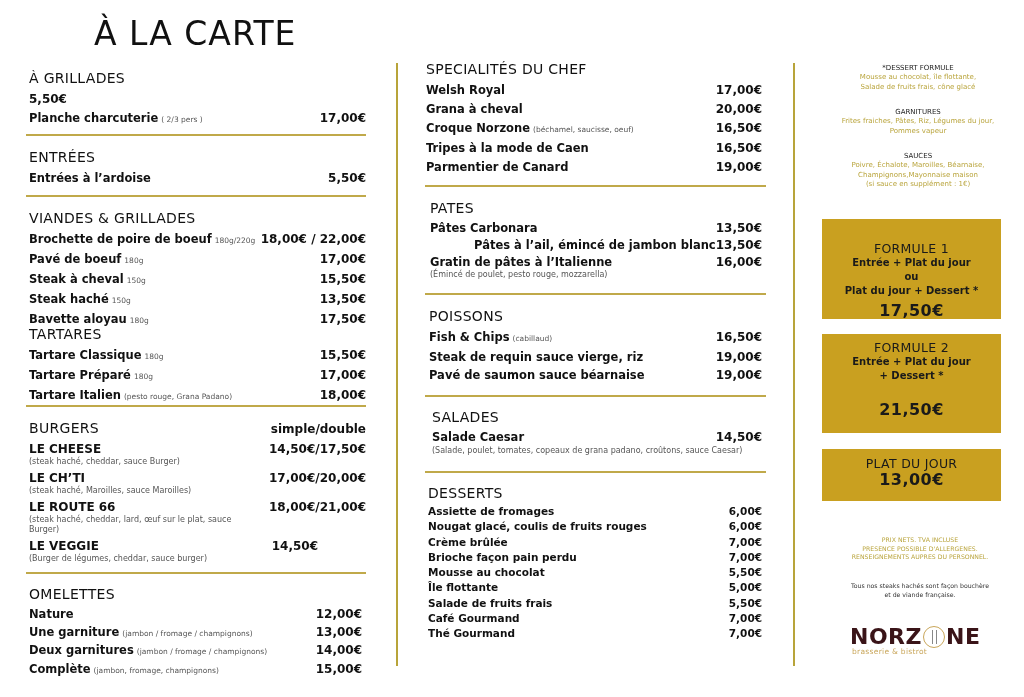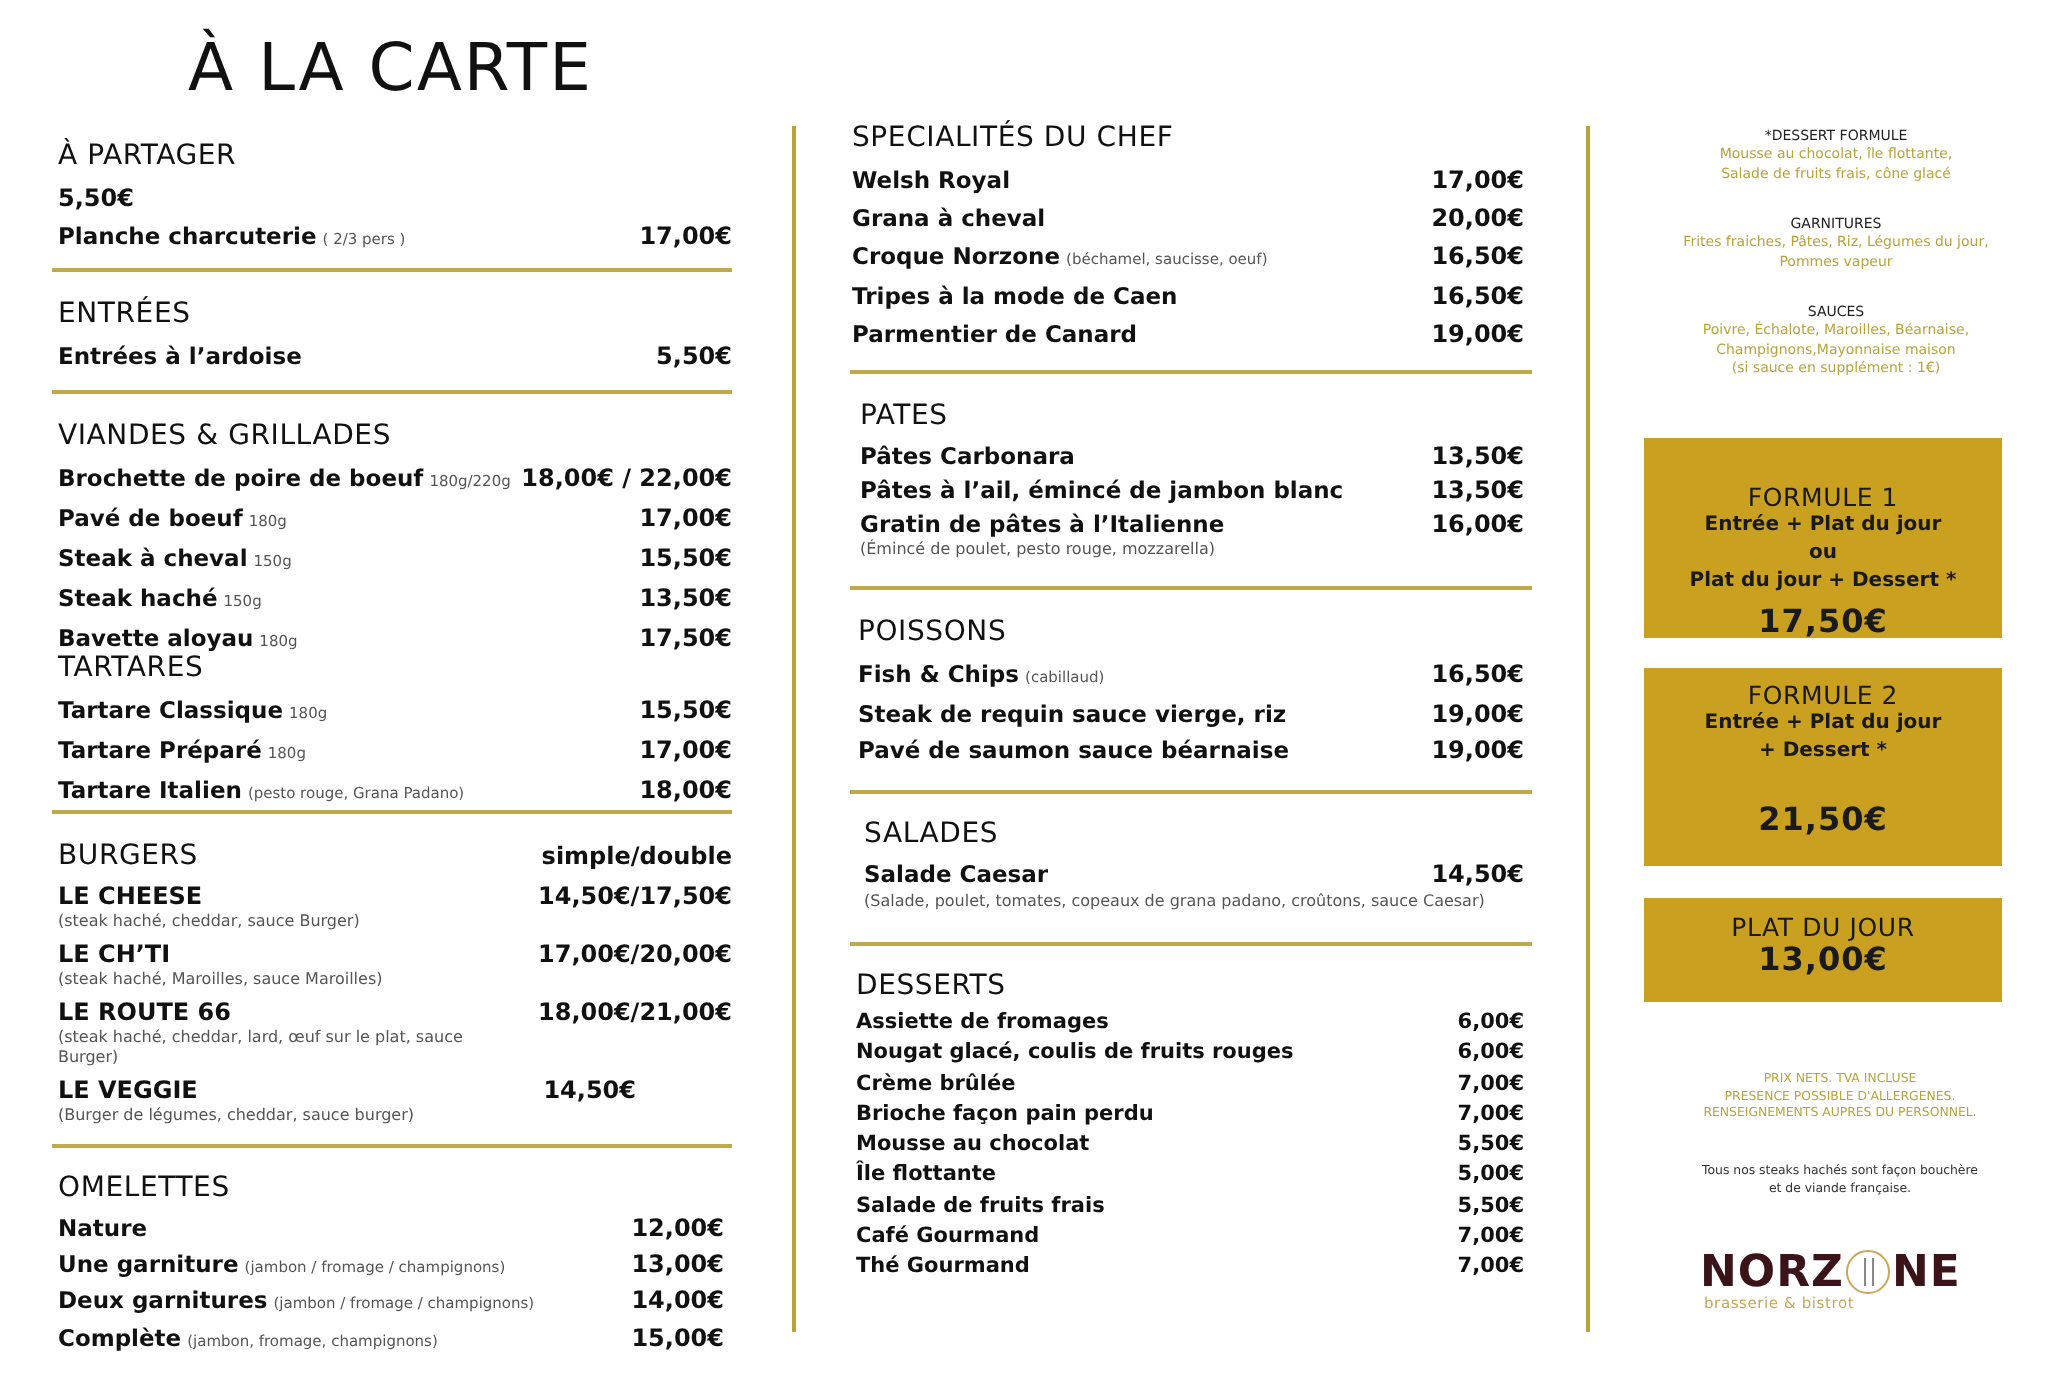--- a/index.html
+++ b/index.html
@@ -33,36 +33,36 @@
 
   .box { position: absolute; left: 822px; width: 179px; background: #c9a020; text-align: center; color: #1a1a1a; }
   .box-title { font-size: 12.5px; letter-spacing: 0.3px; }
   .box-line { font-size: 10px; font-weight: bold; line-height: 14px; }
   .box-price { font-size: 16px; font-weight: bold; letter-spacing: 0.5px; }
 
   .legal { position: absolute; left: 830px; width: 180px; text-align: center; font-size: 6.2px; color: #b9a43c; line-height: 8.5px; }
   .steak-note { position: absolute; left: 830px; width: 180px; text-align: center; font-size: 6.2px; color: #333; line-height: 8.5px; }
 
   .logo { position: absolute; left: 850px; top: 625px; width: 140px; height: 36px; }
-  .logo-word { font-size: 22px; font-weight: bold; color: #3a1418; letter-spacing: 0.5px; line-height: 24px; display: flex; align-items: flex-start; }
+  .logo-word { font-size: 22px; font-weight: bold; color: #3a1418; letter-spacing: 0.5px; line-height: 24px; display: flex; align-items: center; }
   .logo-circle { display: inline-block; width: 22px; height: 22px; border: 1.5px solid #c9a65a; border-radius: 50%; margin: 0 1px; position: relative; }
   .logo-circle::before { content: ""; position: absolute; left: 8px; top: 3px; width: 1px; height: 14px; background: #888; }
   .logo-circle::after { content: ""; position: absolute; left: 12px; top: 3px; width: 1px; height: 14px; background: #888; }
   .logo-sub { font-size: 7.5px; color: #c9a65a; margin-left: 2px; margin-top: -2px; letter-spacing: 0.3px; }
 </style>
 </head>
 <body>
 
 <div class="title">À LA CARTE</div>
 
 <div class="vline" style="left:396px; top:63px; height:603px;"></div>
 <div class="vline" style="left:793px; top:63px; height:603px;"></div>
 
 <div class="section" style="left:29px; top:69px; width:337px;">
-  <div class="sec-title">À PARTAGER</div>
+  <div class="sec-title">À GRILLADES</div>
   <div class="row">
     <span class="price">5,50€</span>
   </div>
   <div class="row">
     <span class="name"><span>Planche charcuterie</span><span class="note">( 2/3 pers )</span></span>
     <span class="price">17,00€</span>
   </div>
 </div>
 <div class="hline" style="left:26px; top:134px; width:340px;"></div>
 
@@ -196,21 +196,21 @@
     </div>
 </div>
 <div class="hline" style="left:425px; top:185px; width:341px;"></div>
 
 <div class="section" style="left:430px; top:199px; width:332px;">
   <div class="sec-title">PATES</div>
   <div class="row" style="line-height:17px;">
       <span class="name">Pâtes Carbonara</span>
       <span class="price">13,50€</span>
     </div>
-  <div class="row" style="line-height:17px;">
+  <div class="row" style="line-height:17px;justify-content:flex-end;">
       <span class="name">Pâtes à l’ail, émincé de jambon blanc</span>
       <span class="price">13,50€</span>
     </div>
   <div class="row" style="line-height:17px;">
       <span class="name">Gratin de pâtes à l’Italienne</span>
       <span class="price">16,00€</span>
     </div>
   <div class="desc" style="margin-top:-1px;">(Émincé de poulet, pesto rouge, mozzarella)</div>
 </div>
 <div class="hline" style="left:425px; top:293px; width:341px;"></div>

